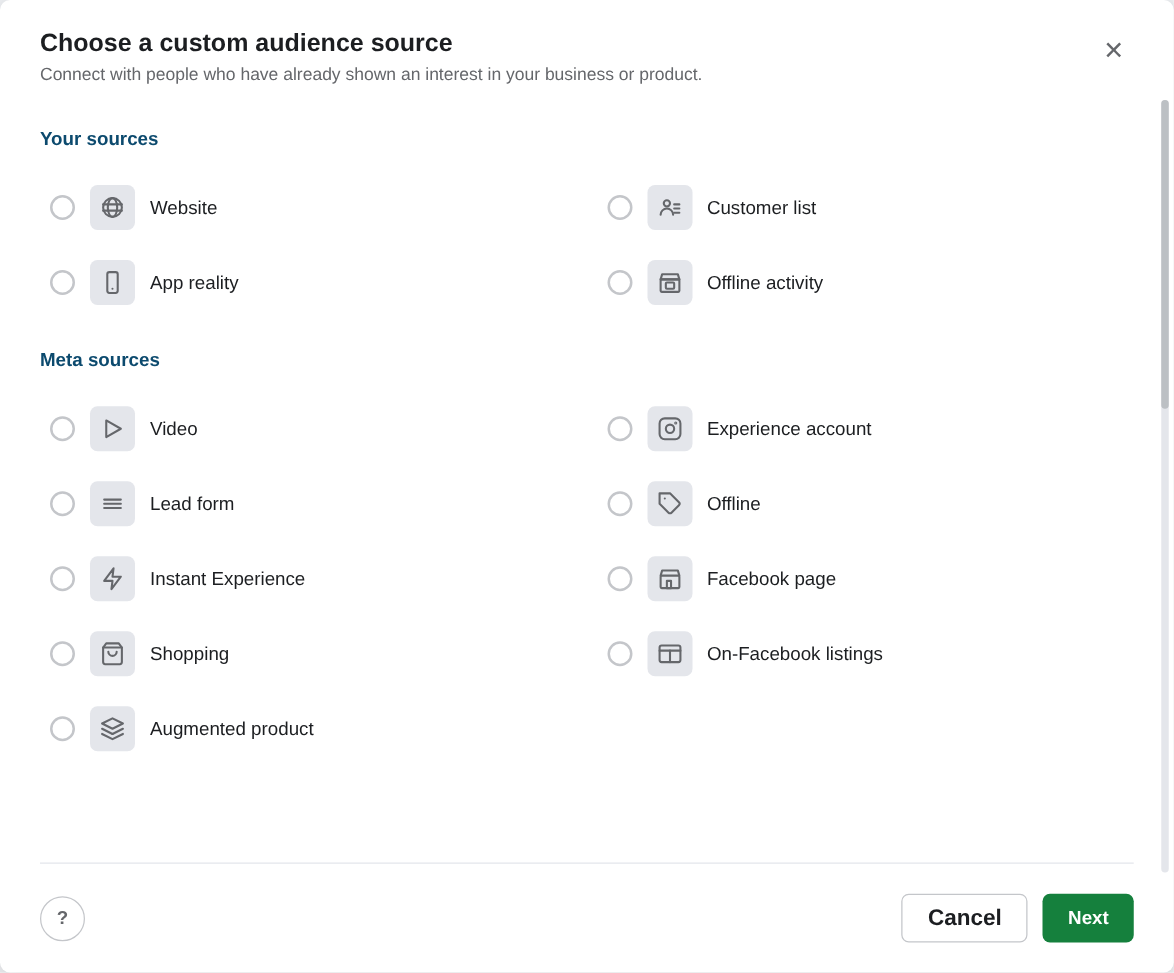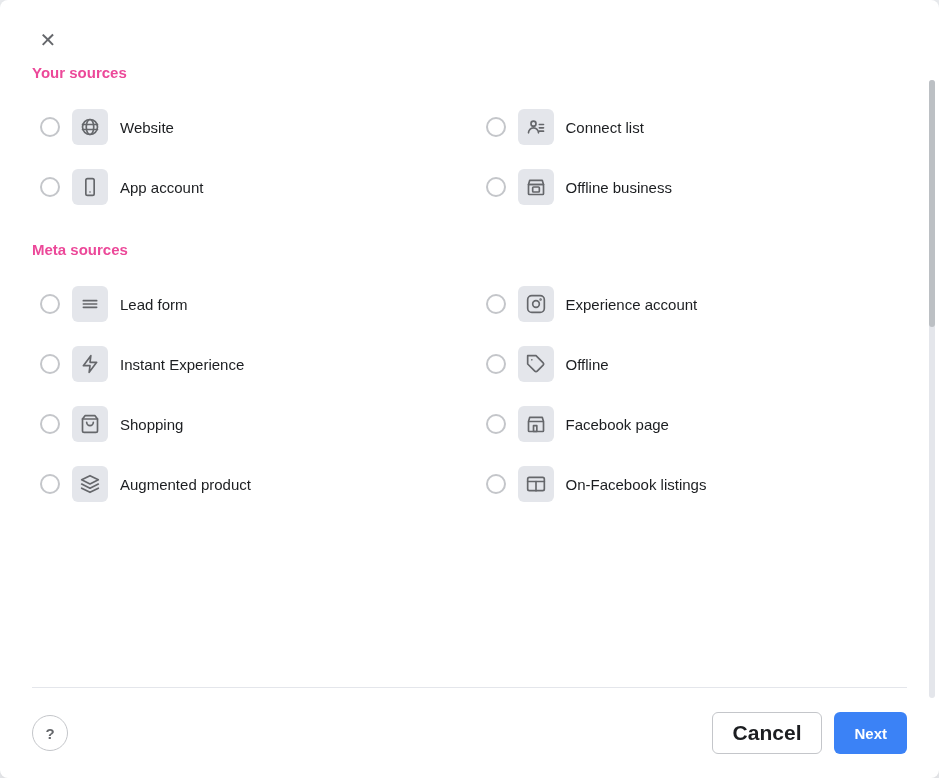--- a/index.html
+++ b/index.html
@@ -50,21 +50,21 @@
       width: 32px;
       height: 32px;
       display: flex;
       align-items: center;
       justify-content: center;
       flex-shrink: 0;
     }
     .section-title {
       font-size: 15px;
       font-weight: 700;
-      color: #ec4899;
+      color: #0c4a6e;
       margin-bottom: 16px;
     }
     .options-grid {
       display: grid;
       grid-template-columns: 1fr 1fr;
       gap: 0;
       margin-bottom: 0;
     }
     .option-item {
       display: flex;
@@ -128,30 +128,30 @@
       color: #65676b;
       font-size: 15px;
       font-weight: 600;
     }
     .footer-actions { display: flex; gap: 12px; }
     .btn-cancel {
       padding: 8px 20px;
       border-radius: 6px;
       border: 1px solid #c4c6ca;
       background: #fff;
-      font-size: 21px;
+      font-size: 18px;
       font-weight: 600;
       color: #1c1e21;
       cursor: pointer;
     }
     .btn-next {
       padding: 8px 20px;
       border-radius: 6px;
       border: none;
-      background: #3b82f6;
+      background: #15803d;
       font-size: 15px;
       font-weight: 600;
       color: #fff;
       cursor: pointer;
     }
     .scrollbar-track {
       position: absolute;
       right: 4px;
       top: 80px;
       bottom: 80px;
@@ -173,20 +173,24 @@
 </head>
 <body>
 
 <div class="modal">
 
   <div class="scrollbar-track">
     <div class="scrollbar-thumb"></div>
   </div>
 
   <div class="modal-header">
+    <div>
+      <div class="modal-title">Choose a custom audience source</div>
+      <div class="modal-subtitle">Connect with people who have already shown an interest in your business or product.</div>
+    </div>
     <button class="close-btn">
       <span>✕</span>
     </button>
   </div>
 
   <div class="section-gap">
     <div class="section-title">Your sources</div>
     <div class="options-grid">
 
       <div class="left-col">
@@ -205,63 +209,72 @@
         </div>
 
         <div class="option-item">
           <div class="radio"></div>
           <div class="icon-box">
             <svg viewBox="0 0 24 24" fill="none" stroke="#65676b" stroke-width="2" stroke-linecap="round" stroke-linejoin="round">
               <rect x="7" y="2" width="10" height="20" rx="2"></rect>
               <line x1="12" y1="18" x2="12" y2="18.01"></line>
             </svg>
           </div>
-          <span class="option-label">App account</span>
+          <span class="option-label">App reality</span>
         </div>
 
       </div>
 
       <div class="right-col">
 
         <div class="option-item">
           <div class="radio"></div>
           <div class="icon-box">
             <svg viewBox="0 0 24 24" fill="none" stroke="#65676b" stroke-width="2" stroke-linecap="round" stroke-linejoin="round">
               <circle cx="9" cy="8" r="3"></circle>
               <path d="M3 19c0-3.3 2.7-6 6-6s6 2.7 6 6"></path>
               <line x1="16" y1="9" x2="21" y2="9"></line>
               <line x1="16" y1="13" x2="21" y2="13"></line>
               <line x1="16" y1="17" x2="21" y2="17"></line>
             </svg>
           </div>
-          <span class="option-label">Connect list</span>
+          <span class="option-label">Customer list</span>
         </div>
 
         <div class="option-item">
           <div class="radio"></div>
           <div class="icon-box">
             <svg viewBox="0 0 24 24" fill="none" stroke="#65676b" stroke-width="2" stroke-linecap="round" stroke-linejoin="round">
               <path d="M3 9l1.5-5h15L21 9"></path>
               <rect x="3" y="9" width="18" height="12" rx="1"></rect>
               <rect x="8" y="12" width="8" height="6" rx="1"></rect>
               <line x1="3" y1="9" x2="21" y2="9"></line>
             </svg>
           </div>
-          <span class="option-label">Offline business</span>
+          <span class="option-label">Offline activity</span>
         </div>
       </div>
     </div>
   </div>
 
   <div class="section-gap">
     <div class="section-title">Meta sources</div>
     <div class="options-grid">
 
       <div class="left-col">
 
+        <div class="option-item">
+          <div class="radio"></div>
+          <div class="icon-box">
+            <svg viewBox="0 0 24 24" fill="none" stroke="#65676b" stroke-width="2" stroke-linecap="round" stroke-linejoin="round">
+              <polygon points="6,4 20,12 6,20"></polygon>
+            </svg>
+          </div>
+          <span class="option-label">Video</span>
+        </div>
 
         <div class="option-item">
           <div class="radio"></div>
           <div class="icon-box">
             <svg viewBox="0 0 24 24" fill="none" stroke="#65676b" stroke-width="2" stroke-linecap="round" stroke-linejoin="round">
               <line x1="4" y1="8" x2="20" y2="8"></line>
               <line x1="4" y1="12" x2="20" y2="12"></line>
               <line x1="4" y1="16" x2="20" y2="16"></line>
             </svg>
           </div>

